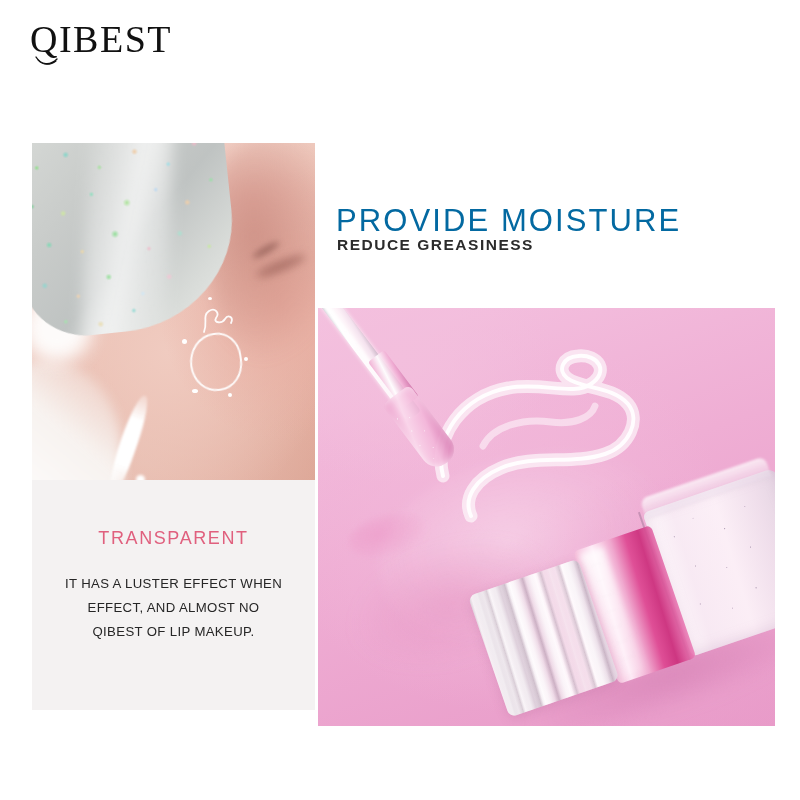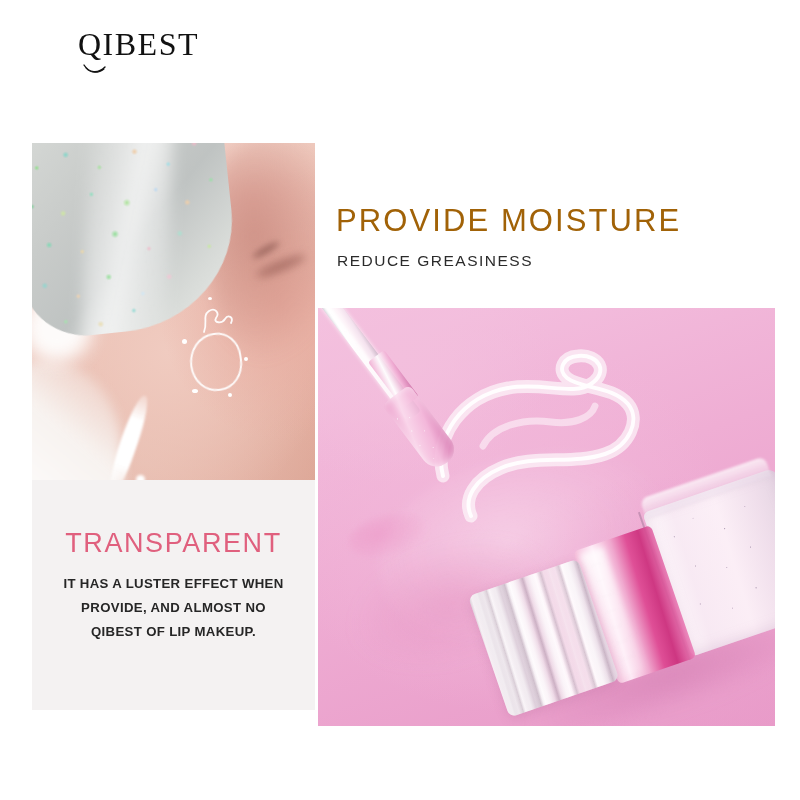--- a/index.html
+++ b/index.html
@@ -12,82 +12,81 @@
 
   #page {
     position:relative;
     width:800px; height:800px;
     background:#ffffff;
   }
 
   
   .brand {
     position:absolute;
-    left:30px; top:28px;
+    left:30px; top:20px;
     font-family:"Liberation Serif", serif;
-    font-size:32px;
+    font-size:38px;
     letter-spacing:1.5px;
     color:#111111;
     line-height:1;
     white-space:nowrap;
-    margin-left:48px;
   }
   .brand .q-tail {
     position:absolute;
     left:4px; top:33px;
     width:30px; height:14px;
     overflow:hidden;
     pointer-events:none;
   }
   .brand .q-tail svg { display:block; }
 
   
   .headline {
     position:absolute;
     left:336px; top:204px;
     font-size:31px;
     font-weight:300;
     letter-spacing:2.1px;
-    color:#a16207;
+    color:#0369a1;
     white-space:nowrap;
     line-height:1.12;
   }
   .subhead {
     position:absolute;
-    left:337px; top:252px;
+    left:337px; top:236px;
     font-size:15.5px;
-    font-weight:400;
+    font-weight:700;
     letter-spacing:1.5px;
     color:#2b2b2b;
     white-space:nowrap;
   }
 
   
   .info-panel {
     position:absolute;
     left:32px; top:480px;
     width:283px; height:230px;
     background:#f4f2f2;
   }
   .info-title {
     position:absolute;
     left:0; right:0; top:48px;
     text-align:center;
-    font-size:27px;
+    font-size:18px;
     font-weight:400;
     letter-spacing:1.6px;
     color:#e0607e;
     white-space:nowrap;
   }
   .info-body {
     position:absolute;
     left:14px; right:14px; top:92px;
     text-align:center;
     font-size:13.2px;
-    font-weight:700;
+    font-weight:400;
     letter-spacing:0.35px;
     line-height:1.82;
     color:#262626;
   }
   .info-body .line { display:block; white-space:nowrap; }
 
   
   .swatch-photo {
     position:absolute;
     left:32px; top:143px;
@@ -480,21 +479,21 @@
     <div class="blob-speck" style="left:196px;top:250px;width:4px;height:4px;"></div>
     <div class="blob-speck" style="left:176px;top:154px;width:4px;height:3px;"></div>
     <div class="gloss-streak"></div>
     <div class="gloss-dot"></div>
   </div>
 
   <div class="info-panel">
     <div class="info-title">TRANSPARENT</div>
     <div class="info-body">
       <span class="line">IT HAS A LUSTER EFFECT WHEN</span>
-      <span class="line">PROVIDE, AND ALMOST NO</span>
+      <span class="line">EFFECT, AND ALMOST NO</span>
       <span class="line">QIBEST OF LIP MAKEUP.</span>
     </div>
   </div>
 
   <div class="hero-photo">
     <div class="hero-bg"></div>
 
     <div class="gel-pool"></div>
     <div class="gel-pool2"></div>
 

